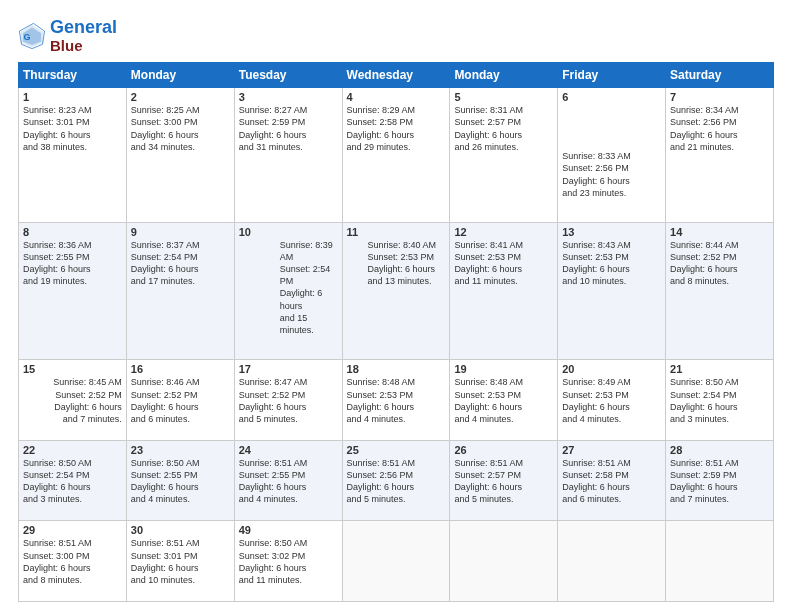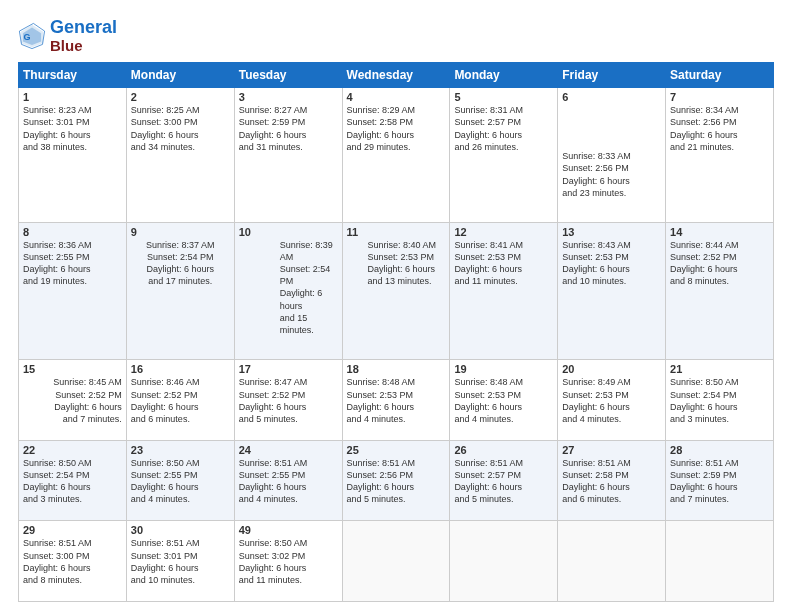--- a/index.html
+++ b/index.html
@@ -178,21 +178,21 @@
         <tr>
           <td>
             <span class="day-num">8</span>
             <div class="day-info" style="white-space: pre-wrap;">Sunrise: 8:36 AM
 Sunset: 2:55 PM
 Daylight: 6 hours
 and 19 minutes.</div>
           </td>
           <td>
             <span class="day-num">9</span>
-            <div class="day-info" style="white-space: pre-wrap; text-align: center;">Sunrise: 8:37 AM
+            <div class="day-info" style="white-space: pre-wrap;">Sunrise: 8:37 AM
 Sunset: 2:54 PM
 Daylight: 6 hours
 and 17 minutes.</div>
           </td>
           <td>
             <span class="day-num">10</span>
             <div class="day-info" style="white-space: pre-wrap; margin-left: 41px;">Sunrise: 8:39 AM
 Sunset: 2:54 PM
 Daylight: 6 hours
 and 15 minutes.</div>

